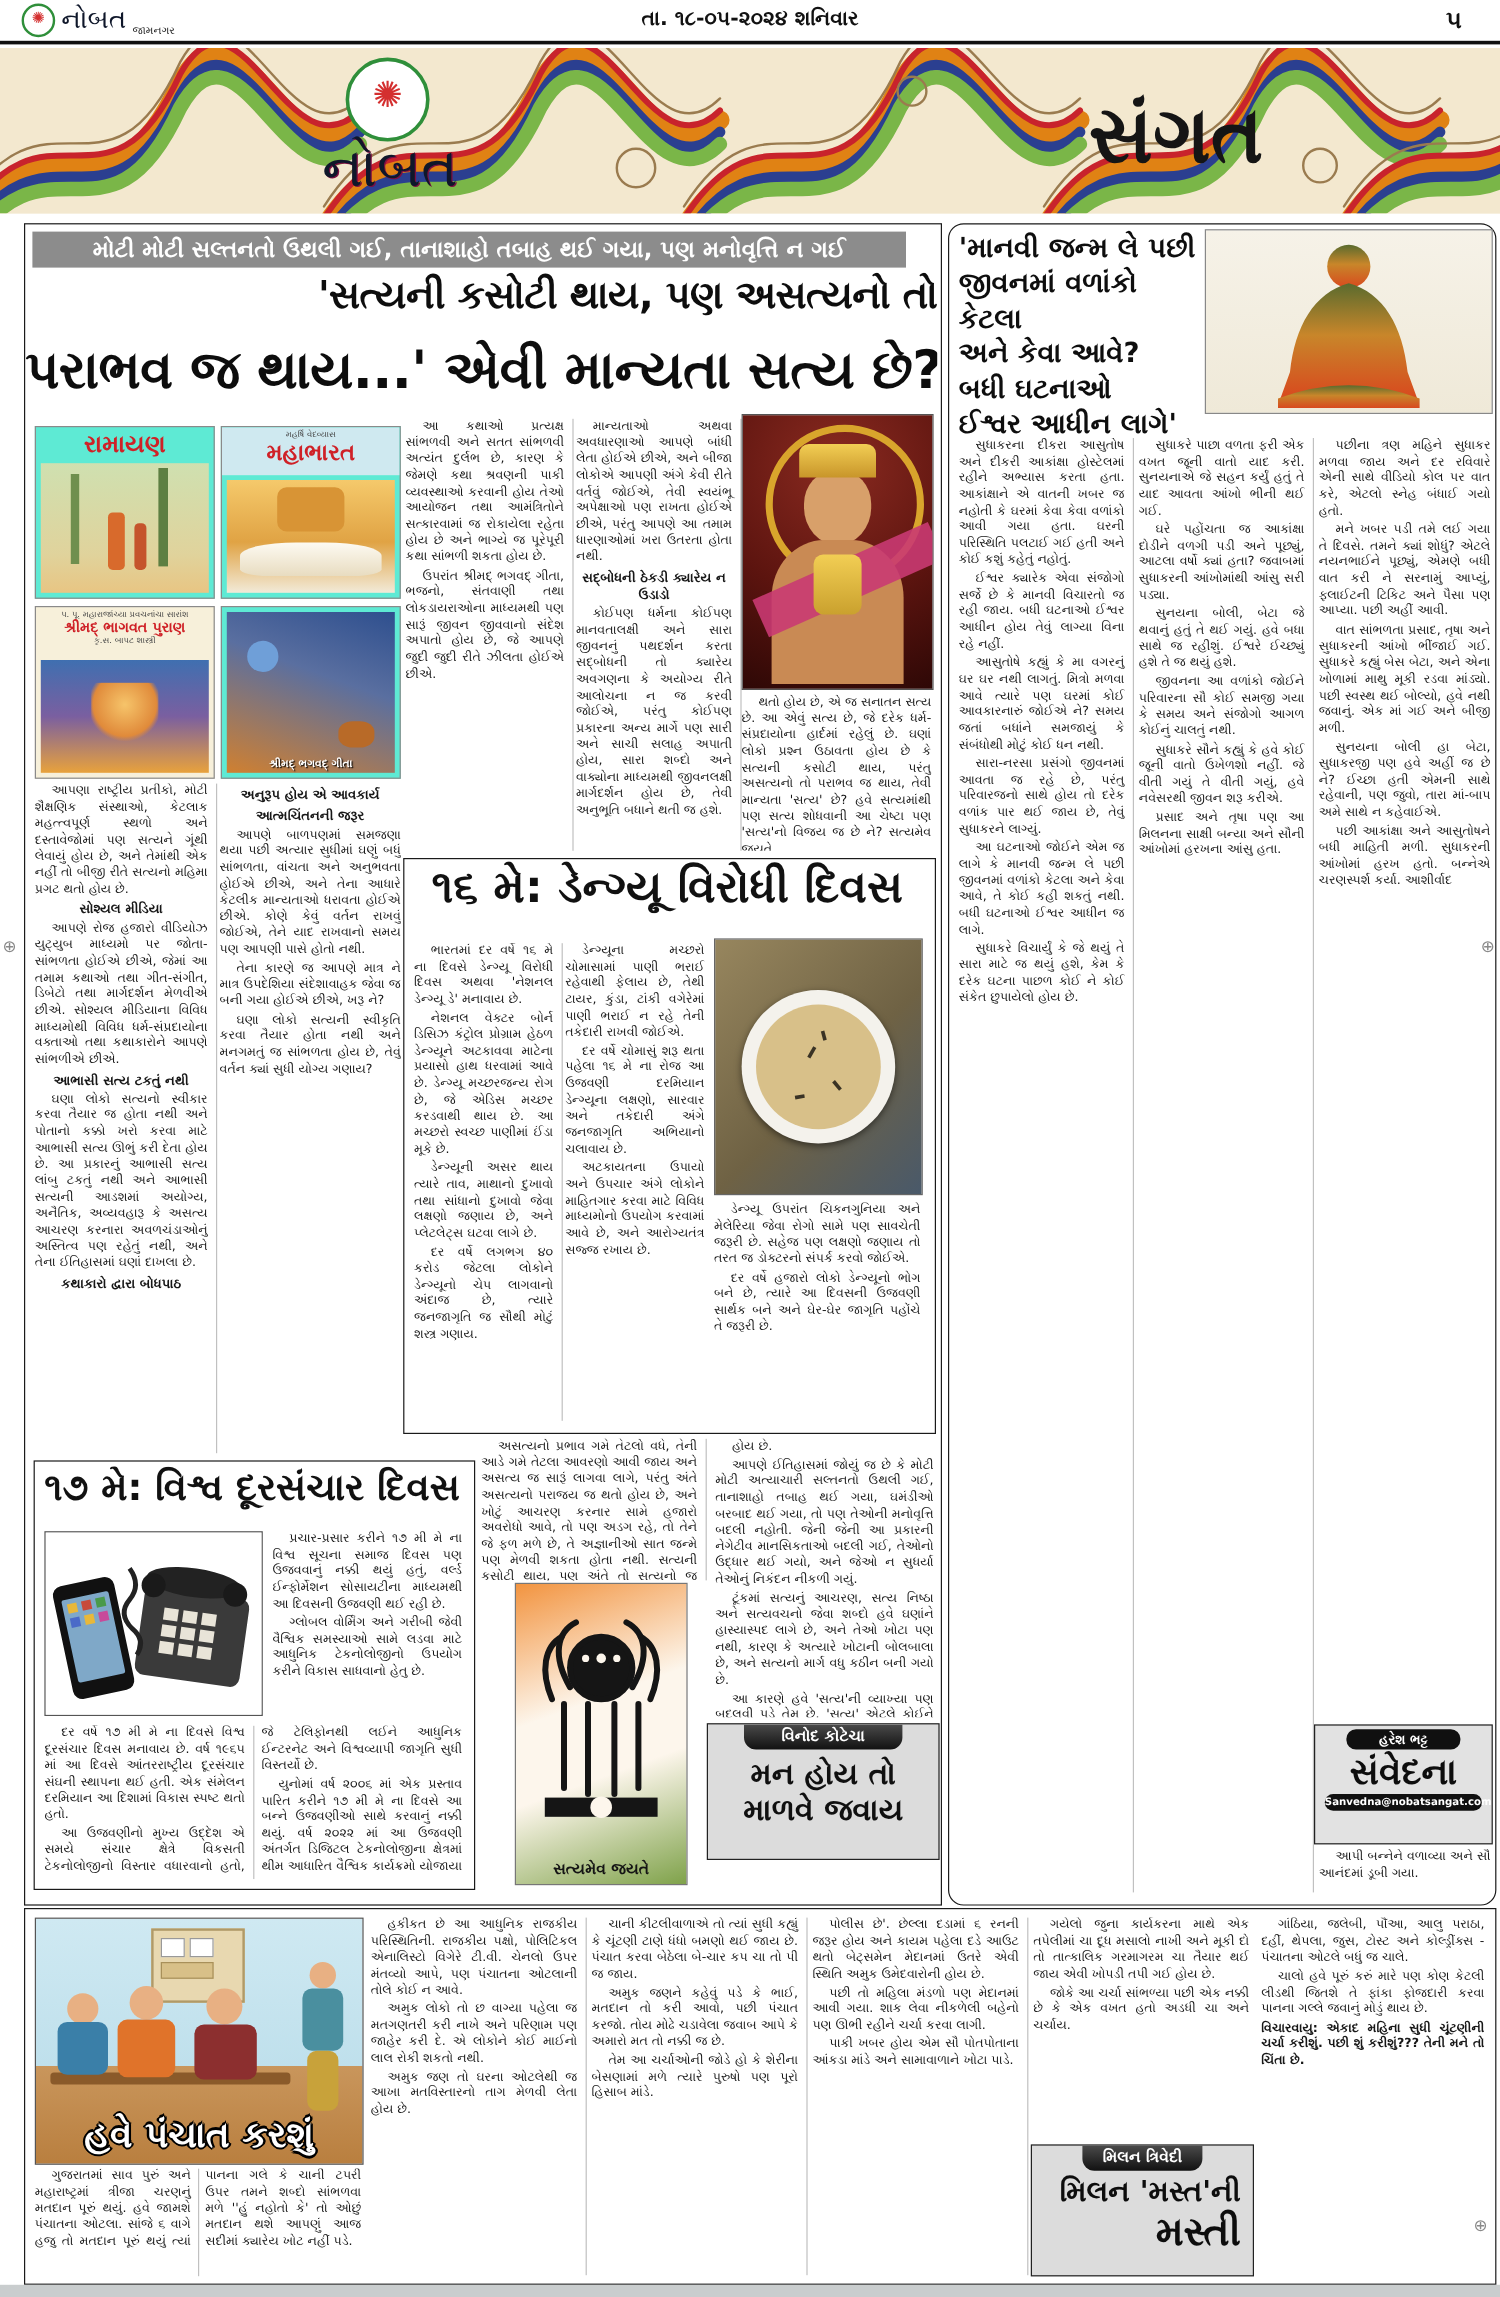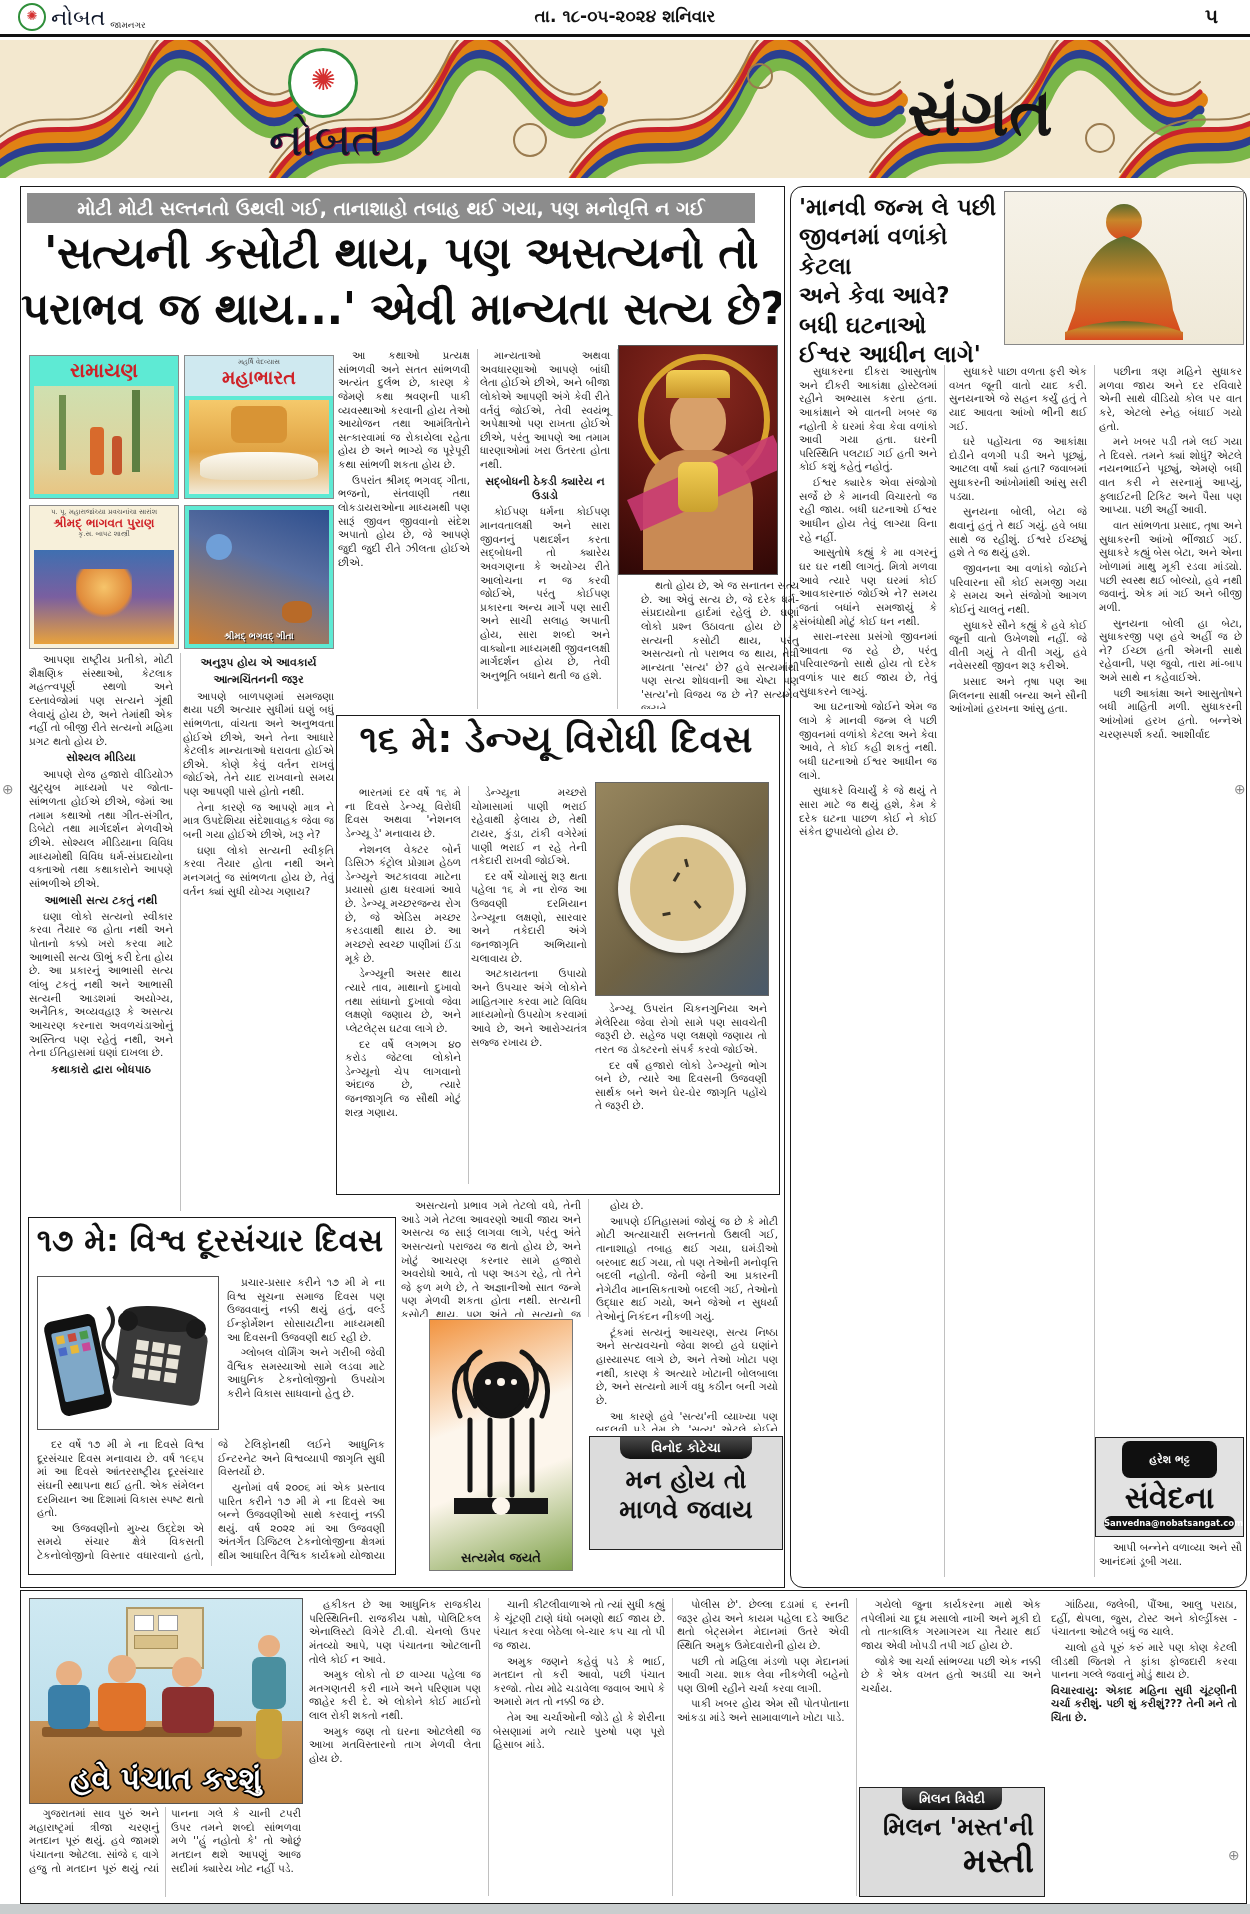--- a/index.html
+++ b/index.html
@@ -81,21 +81,21 @@
       </g>
     </svg>
     <div class="abs" style="left:288px;top:8px;width:64px;height:64px;background:#fff;border:3px solid #2f8f3a;border-radius:50%;text-align:center;line-height:58px;color:#d42f2f;font-size:30px;font-weight:bold;">✺</div>
     <div class="abs nobat-pink" style="left:225px;top:72px;width:200px;text-align:center;font-size:46px;text-shadow:1px 1px 0 #7e0f42;">નોબત</div>
     <div class="abs" style="left:830px;top:34px;width:300px;text-align:center;font-size:66px;font-weight:800;color:#151515;">સંગત</div>
   </div>
 
   <div class="abs bordered" style="left:20px;top:186px;width:763px;height:1400px;">
 
     <div class="kicker abs" style="left:6px;top:6px;width:728px;">મોટી મોટી સલ્તનતો ઉથલી ગઈ, તાનાશાહો તબાહ થઈ ગયા, પણ મનોવૃત્તિ ન ગઈ</div>
-    <div class="main-head abs" style="left:0;top:40px;width:760px;font-size:44px;">'સત્યની કસોટી થાય, પણ અસત્યનો તો</div>
+    <div class="main-head abs" style="left:0;top:40px;width:760px;font-size:32px;text-align:right;">'સત્યની કસોટી થાય, પણ અસત્યનો તો</div>
     <div class="main-head abs" style="left:0;top:96px;width:760px;font-size:44px;">પરાભવ જ થાય...' એવી માન્યતા સત્ય છે?</div>
 
     <div class="abs" style="left:8px;top:168px;width:306px;height:292px;">
       <div class="bk" style="left:0;top:0;width:148px;height:142px;">
         <div class="bk-title" style="font-size:20px;margin-top:2px;">રામાયણ</div>
         <div class="bk-art" style="top:30px;background:linear-gradient(180deg,#cfe0b0 0%,#e0d39c 70%,#e8c583 100%);">
           <div style="position:absolute;left:18%;top:8%;width:7px;height:70%;background:#6f8f4e;"></div>
           <div style="position:absolute;left:70%;top:4%;width:8px;height:76%;background:#5d7f42;"></div>
           <div style="position:absolute;left:40%;top:38%;width:14px;height:44%;background:#d86a2c;border-radius:4px;"></div>
           <div style="position:absolute;left:56%;top:46%;width:10px;height:36%;background:#c5542c;border-radius:4px;"></div>
@@ -139,21 +139,21 @@
       </div>
 
     <div class="abs" style="left:597px;top:158px;width:158px;height:228px;border:1px solid #555;background:radial-gradient(circle at 50% 18%,#8a2a20 0%,#5c140f 55%,#2e0806 100%);overflow:hidden;">
       <div style="position:absolute;left:50%;top:8px;width:120px;height:120px;margin-left:-60px;border:6px solid #d9a52c;border-radius:50%;"></div>
       <div style="position:absolute;left:50%;top:46px;width:56px;height:62px;margin-left:-28px;background:#d8a06a;border-radius:45% 45% 50% 50%;"></div>
       <div style="position:absolute;left:50%;top:24px;width:64px;height:28px;margin-left:-32px;background:linear-gradient(#f2ce54,#c8952a);border-radius:8px 8px 0 0;"></div>
       <div style="position:absolute;left:50%;top:104px;width:110px;height:120px;margin-left:-55px;background:#c98a54;border-radius:40% 40% 0 0;"></div>
       <div style="position:absolute;left:8px;top:120px;width:160px;height:34px;background:#c93a72;transform:rotate(-24deg);opacity:0.9;"></div>
       <div style="position:absolute;left:50%;top:116px;width:40px;height:50px;margin-left:-20px;background:linear-gradient(#f2ce54,#caa12e);border-radius:8px;"></div>
     </div>
-    <div class="col abs" style="left:597px;top:392px;width:158px;height:130px;margin-left:23px;">
+    <div class="col abs" style="left:597px;top:392px;width:158px;height:130px;">
         <div class="para">થતો હોય છે, એ જ સનાતન સત્ય છે. આ એવું સત્ય છે, જે દરેક ધર્મ-સંપ્રદાયોના હાર્દમાં રહેલું છે. ઘણાં લોકો પ્રશ્ન ઉઠાવતા હોય છે કે સત્યની કસોટી થાય, પરંતુ અસત્યનો તો પરાભવ જ થાય, તેવી માન્યતા 'સત્ય' છે? હવે સત્યમાંથી પણ સત્ય શોધવાની આ ચેષ્ટા પણ 'સત્ય'નો વિજય જ છે ને? સત્યમેવ જયતે...</div>
       </div>
 
     <div class="col rule-r abs" style="left:8px;top:466px;width:144px;height:558px;">
         <div class="para">આપણા રાષ્ટ્રીય પ્રતીકો, મોટી શૈક્ષણિક સંસ્થાઓ, કેટલાક મહત્ત્વપૂર્ણ સ્થળો અને દસ્તાવેજોમાં પણ સત્યને ગૂંથી લેવાયું હોય છે, અને તેમાંથી એક નહીં તો બીજી રીતે સત્યનો મહિમા પ્રગટ થતો હોય છે.</div>
         <div class="sub-h">સોશ્યલ મીડિયા</div>
         <div class="para">આપણે રોજ હજારો વીડિયોઝ યુટ્યુબ માધ્યમો પર જોતા-સાંભળતા હોઈએ છીએ, જેમાં આ તમામ કથાઓ તથા ગીત-સંગીત, ડિબેટો તથા માર્ગદર્શન મેળવીએ છીએ. સોશ્યલ મીડિયાના વિવિધ માધ્યમોથી વિવિધ ધર્મ-સંપ્રદાયોના વક્તાઓ તથા કથાકારોને આપણે સાંભળીએ છીએ.</div>
         <div class="sub-h">આભાસી સત્ય ટકતું નથી</div>
         <div class="para">ઘણા લોકો સત્યનો સ્વીકાર કરવા તૈયાર જ હોતા નથી અને પોતાનો કક્કો ખરો કરવા માટે આભાસી સત્ય ઊભું કરી દેતા હોય છે. આ પ્રકારનું આભાસી સત્ય લાંબુ ટકતું નથી અને આભાસી સત્યની આડશમાં અયોગ્ય, અનૈતિક, અવ્યવહારૂ કે અસત્ય આચરણ કરનારા અવળચંડાઓનું અસ્તિત્વ પણ રહેતું નથી, અને તેના ઈતિહાસમાં ઘણાં દાખલા છે.</div>
         <div class="sub-h">કથાકારો દ્વારા બોધપાઠ</div>
@@ -320,21 +320,21 @@
       </div>
     <div class="col abs" style="left:308px;top:178px;width:143px;height:1066px;">
         <div class="para">પછીના ત્રણ મહિને સુધાકર મળવા જાય અને દર રવિવારે એની સાથે વીડિયો કોલ પર વાત કરે, એટલો સ્નેહ બંધાઈ ગયો હતો.</div>
         <div class="para">મને ખબર પડી તમે લઈ ગયા તે દિવસે. તમને ક્યાં શોધું? એટલે નયનભાઈને પૂછ્યું, એમણે બધી વાત કરી ને સરનામું આપ્યું, ફ્લાઈટની ટિકિટ અને પૈસા પણ આપ્યા. પછી અહીં આવી.</div>
         <div class="para">વાત સાંભળતા પ્રસાદ, તૃષા અને સુધાકરની આંખો ભીંજાઈ ગઈ. સુધાકરે કહ્યું બેસ બેટા, અને એના ખોળામાં માથુ મૂકી રડવા માંડ્યો. પછી સ્વસ્થ થઈ બોલ્યો, હવે નથી જવાનું. એક માં ગઈ અને બીજી મળી.</div>
         <div class="para">સુનયના બોલી હા બેટા, સુધાકરજી પણ હવે અહીં જ છે ને? ઈચ્છા હતી એમની સાથે રહેવાની, પણ જુવો, તારા માં-બાપ અમે સાથે ન કહેવાઈએ.</div>
         <div class="para">પછી આકાંક્ષા અને આસુતોષને બધી માહિતી મળી. સુધાકરની આંખોમાં હરખ હતો. બન્નેએ ચરણસ્પર્શ કર્યા. આશીર્વાદ</div>
       </div>
 
     <div class="sig-box abs" style="left:304px;top:1250px;width:147px;height:98px;background:#e2e2e2;">
-      <div class="sig-banner2" style="margin:3px 26px 0 26px;font-size:11px;padding:12px 0;">હરેશ ભટ્ટ</div>
+      <div class="sig-banner2" style="margin:3px 26px 0 26px;font-size:11px;padding:2px 0;">હરેશ ભટ્ટ</div>
       <div style="text-align:center;font-size:30px;font-weight:800;color:#0d0d0d;margin-top:2px;">સંવેદના</div>
       <div class="sig-banner2" style="margin:0 8px 0 8px;font-size:8.5px;padding:2px 0;">Sanvedna@nobatsangat.com</div>
     </div>
     <div class="col abs" style="left:308px;top:1354px;width:143px;height:40px;">
         <div class="para">આપી બન્નેને વળાવ્યા અને સૌ આનંદમાં ડૂબી ગયા.</div>
       </div>
   </div>
 
   <div class="abs bordered" style="left:20px;top:1590px;width:1225px;height:312px;">
 

